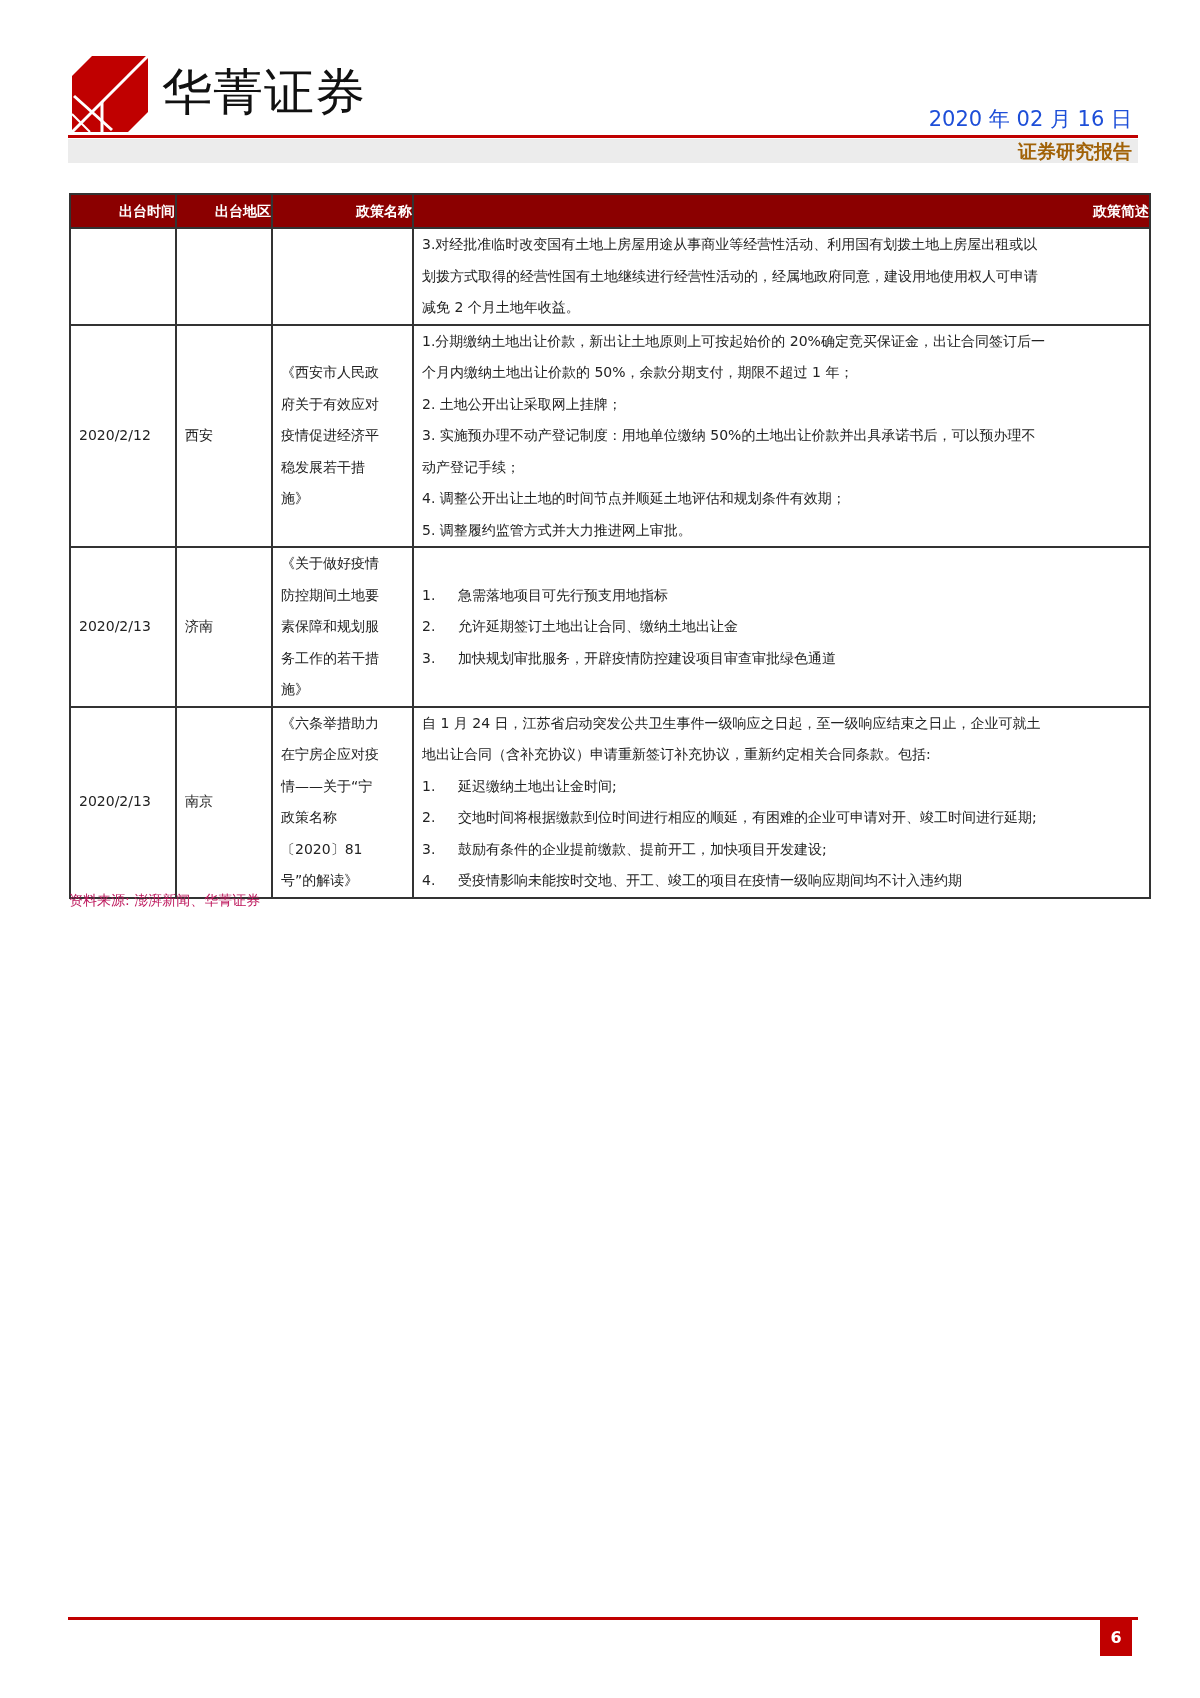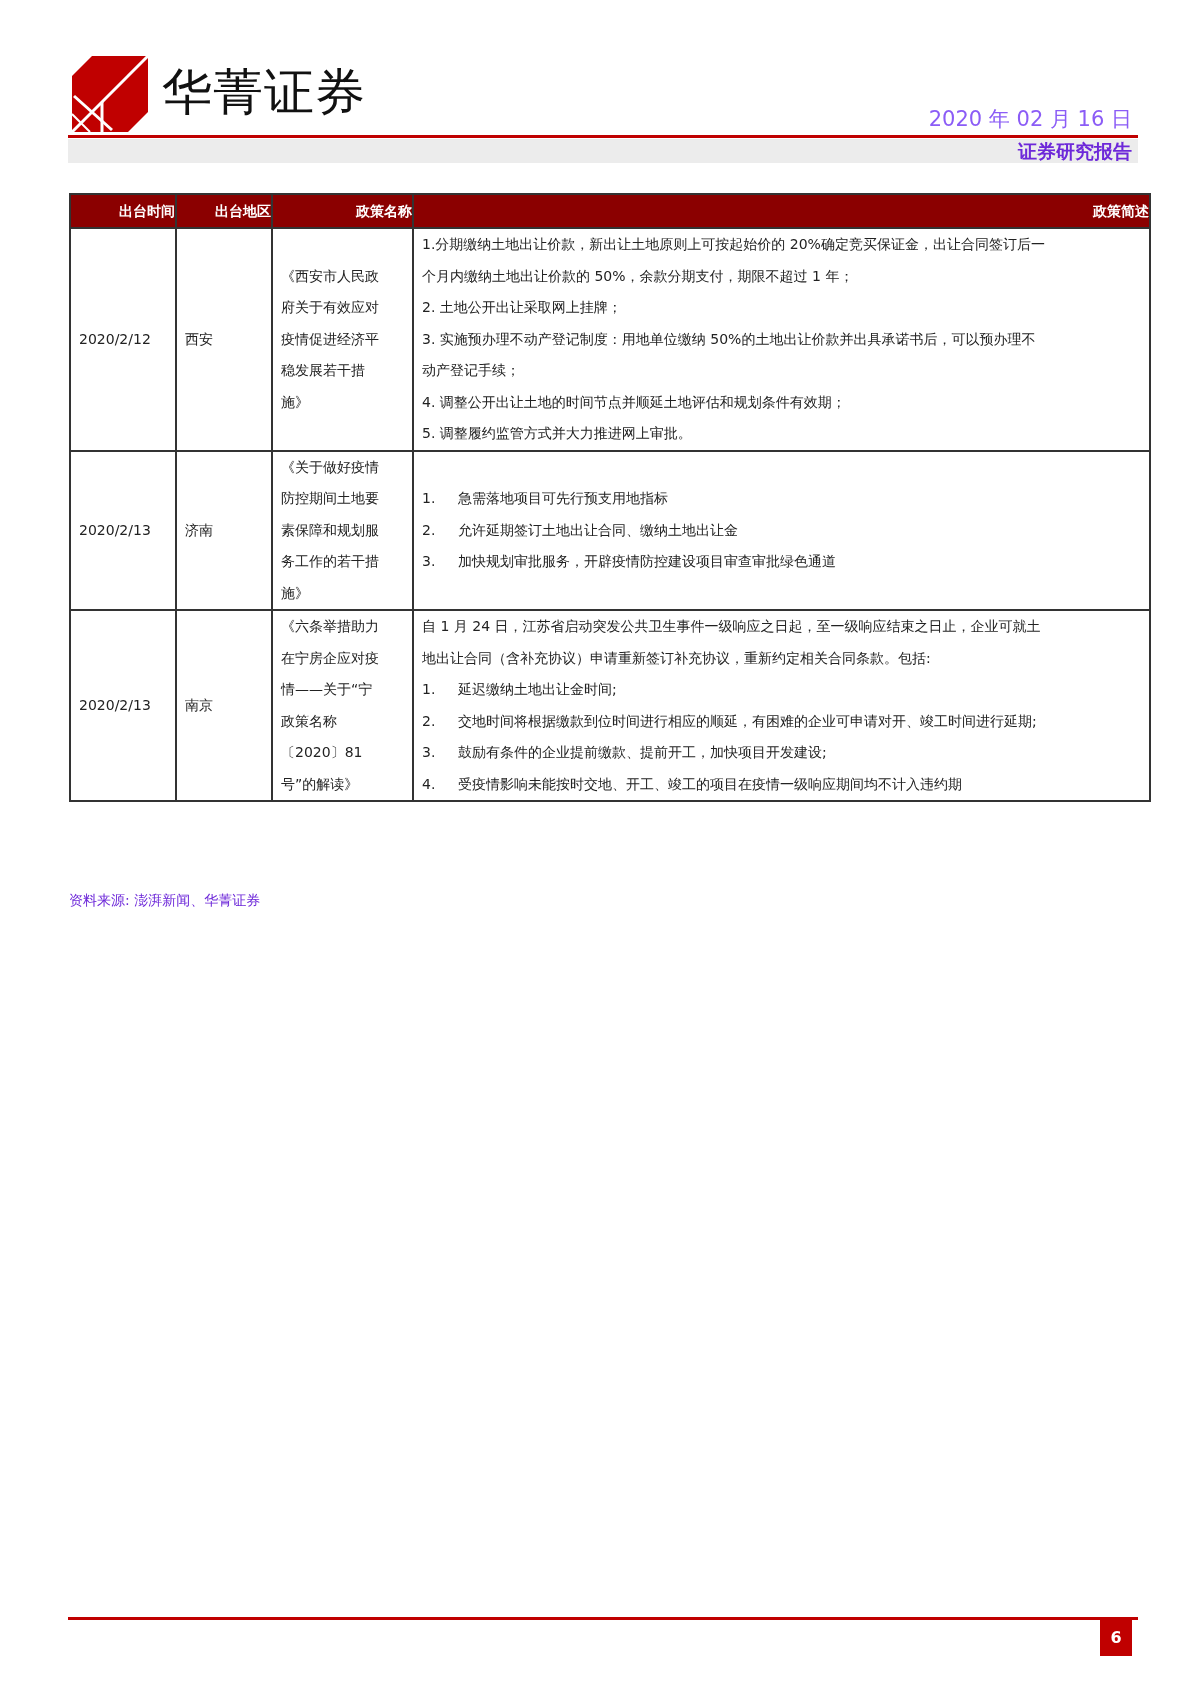--- a/index.html
+++ b/index.html
@@ -1,36 +1,36 @@
 <!DOCTYPE html>
 <html><head>
 <meta charset="utf-8">
 <style>
   html, body { margin: 0; padding: 0; background: #ffffff; }
   body { width: 1200px; height: 1698px; position: relative; overflow: hidden;
          font-family: "DejaVu Sans", "Liberation Sans", sans-serif; color: #222; }
   .logo { position: absolute; left: 72px; top: 56px; width: 76px; height: 76px; }
   .brand { position: absolute; left: 162px; top: 52px; font-size: 50px; letter-spacing: 1px;
            color: #111; font-weight: normal; line-height: 64px; margin-top: 8px; }
-  .date { position: absolute; right: 68px; top: 106px; font-size: 21px; color: #8b5cf6; line-height: 26px; }
+  .date { position: absolute; right: 68px; top: 106px; font-size: 21px; color: #1d4ed8; line-height: 26px; }
   .head-line { position: absolute; left: 68px; right: 62px; top: 135px; height: 3px; background: #c00000; }
   .gray-band { position: absolute; left: 68px; right: 62px; top: 139px; height: 24px; background: #ececec; }
   .report-type { position: absolute; right: 68px; top: 139px; font-size: 19px; font-weight: bold;
-                 color: #6d28d9; line-height: 24px; }
+                 color: #a16207; line-height: 24px; }
   table.policy { position: absolute; left: 69px; top: 193px; width: 1082px; border-collapse: collapse;
                  font-size: 14px; line-height: 31.5px; }
   table.policy th { background: #8b0000; color: #fff; font-weight: bold; font-size: 14px; height: 32px;
                     border: 2px solid #333; text-align: right; padding: 0; line-height: 30px; }
   table.policy td { border: 2px solid #333; vertical-align: middle; padding: 0 8px; color: #222; }
   td.c-date { width: 88px; }
   td.c-region { width: 78px; }
   td.c-name { width: 123px; }
   .desc-line { display: block; white-space: nowrap; }
   .num { display: inline-block; width: 36px; }
-  .source { position: absolute; left: 69px; top: 888px; font-size: 14px; color: #6d28d9; line-height: 24px; }
+  .source { position: absolute; left: 69px; top: 888px; font-size: 14px; color: #be185d; line-height: 24px; }
   .foot-line { position: absolute; left: 68px; right: 62px; top: 1617px; height: 3px; background: #c00000; }
   .page-badge { position: absolute; left: 1100px; top: 1620px; width: 32px; height: 36px; background: #c00000;
                 color: #fff; font-weight: bold; font-size: 16px; text-align: center; line-height: 36px; }
 </style>
 </head>
 <body>
 
 <svg class="logo" viewBox="0 0 76 76">
   <polygon points="0,20 20,0 76,0 76,56 56,76 0,76" fill="#c00000"></polygon>
   <line x1="76" y1="0" x2="0" y2="76" stroke="#fff" stroke-width="3"></line>
@@ -48,20 +48,30 @@
   <thead>
     <tr>
       <th>出台时间</th>
       <th>出台地区</th>
       <th>政策名称</th>
       <th>政策简述</th>
     </tr>
   </thead>
   <tbody>
 
+    <tr>
+      <td class="c-date"></td>
+      <td class="c-region"></td>
+      <td class="c-name"></td>
+      <td>
+        <span class="desc-line">3.对经批准临时改变国有土地上房屋用途从事商业等经营性活动、利用国有划拨土地上房屋出租或以</span>
+        <span class="desc-line">划拨方式取得的经营性国有土地继续进行经营性活动的，经属地政府同意，建设用地使用权人可申请</span>
+        <span class="desc-line">减免 2 个月土地年收益。</span>
+      </td>
+    </tr>
 
     <tr>
       <td class="c-date">2020/2/12</td>
       <td class="c-region">西安</td>
       <td class="c-name">
         <span class="desc-line">《西安市人民政</span>
         <span class="desc-line">府关于有效应对</span>
         <span class="desc-line">疫情促进经济平</span>
         <span class="desc-line">稳发展若干措</span>
         <span class="desc-line">施》</span>

